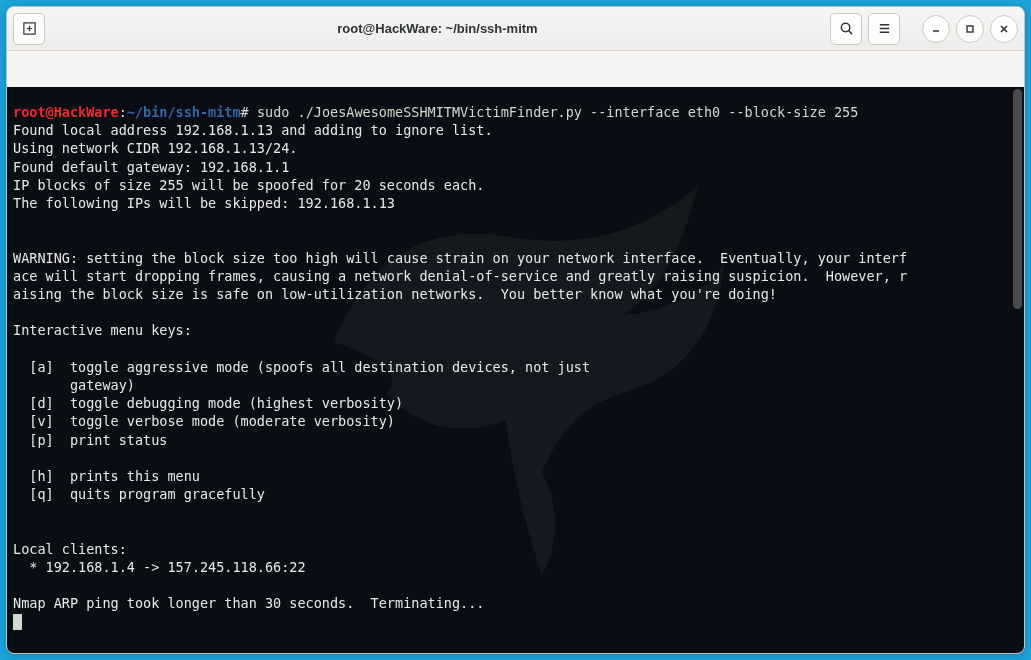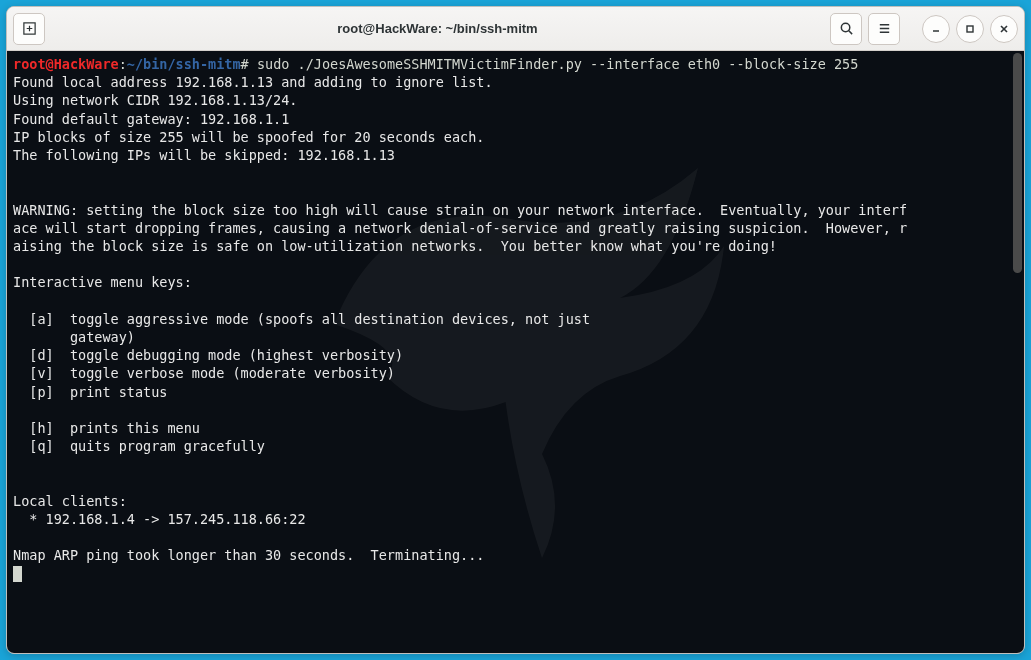--- a/index.html
+++ b/index.html
@@ -13,20 +13,21 @@
 }
 .window {
   background: #f6f5f4;
   border-radius: 8px;
   border: 1px solid #c0bfbc;
   box-shadow: 0 2px 8px rgba(0,0,0,0.2);
   height: 100%;
   display: flex;
   flex-direction: column;
   overflow: hidden;
+  gap: 36px;
 }
 .titlebar {
   height: 44px;
   background: linear-gradient(#f6f5f4, #eeedeb);
   border-bottom: 1px solid #d5d0cc;
   display: flex;
   align-items: center;
   padding: 0 6px;
   gap: 6px;
 }
@@ -66,21 +67,21 @@
   opacity: 0.08;
   pointer-events: none;
 }
 .dragon svg { width: 520px; height: 520px; }
 .content {
   position: relative;
   font-family: 'DejaVu Sans Mono', 'Consolas', monospace;
   font-size: 13.5px;
   line-height: 18.2px;
   color: #e8e8e8;
-  padding: 4px 6px;
+  padding: 16px 6px;
   white-space: pre;
 }
 .user { color: #ef2929; font-weight: bold; }
 .path { color: #3465a4; font-weight: bold; }
 .prompt { color: #d3d7cf; }
 .cmd { color: #d3d7cf; }
 .cursor {
   display: inline-block;
   width: 9px;
   height: 16px;

